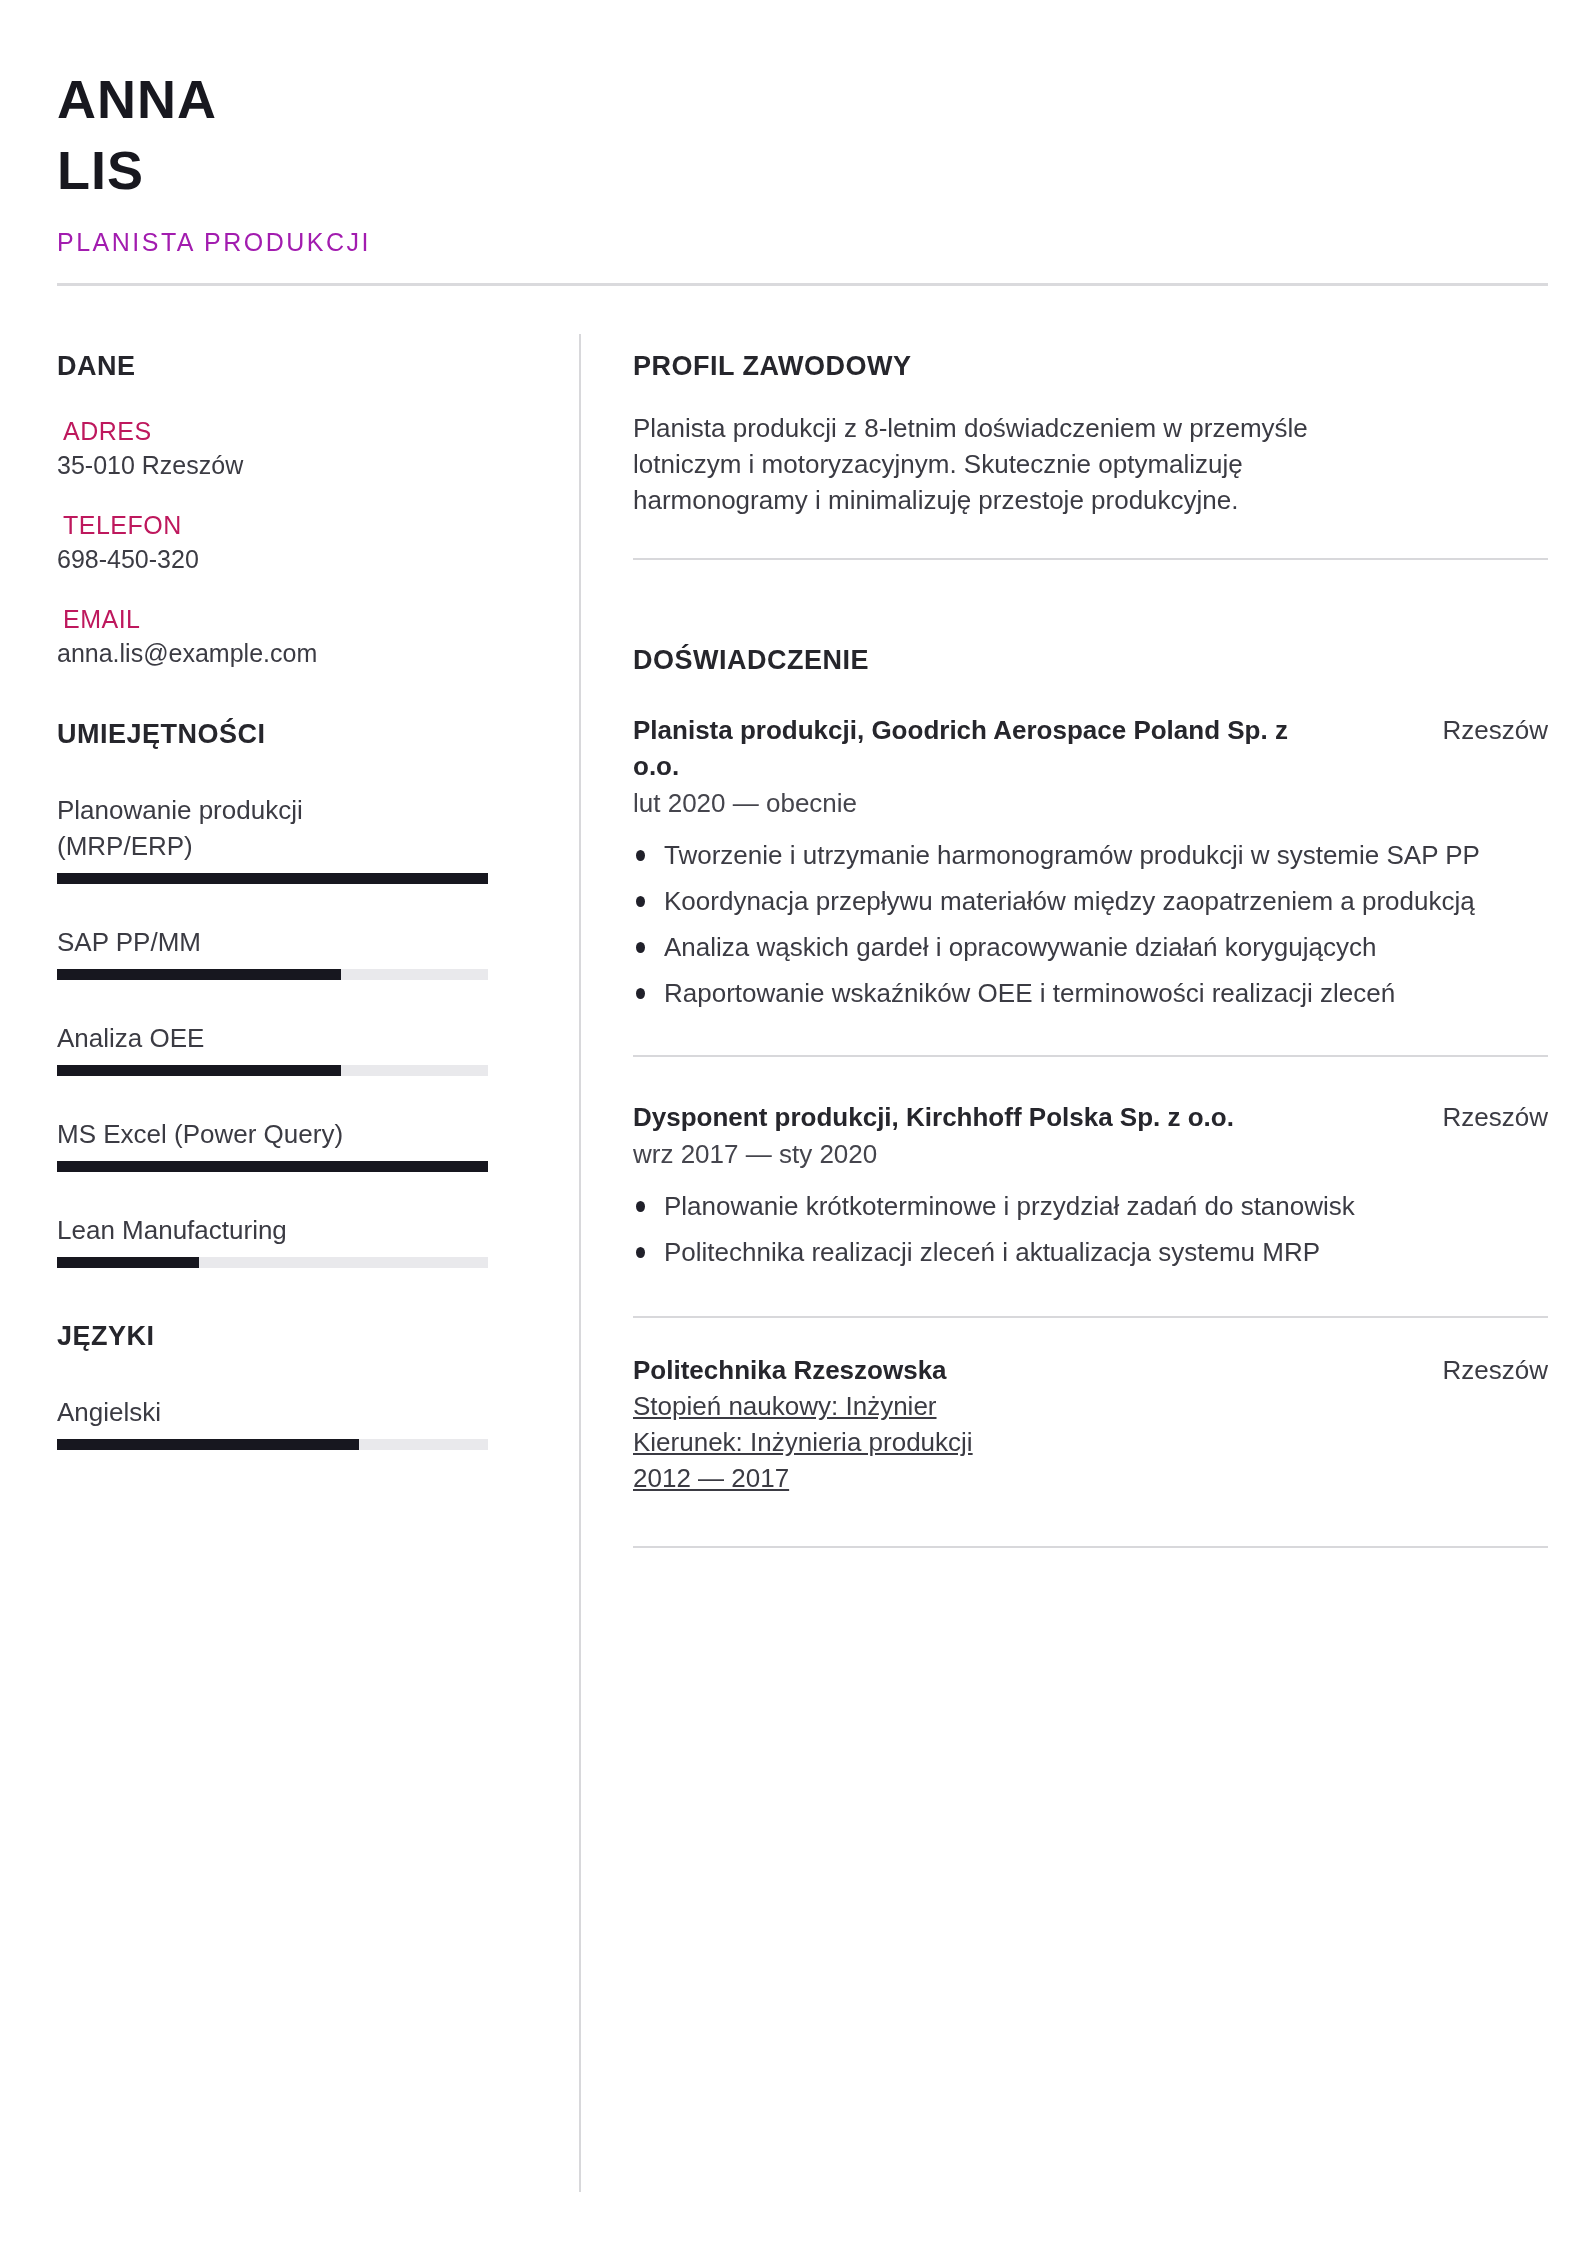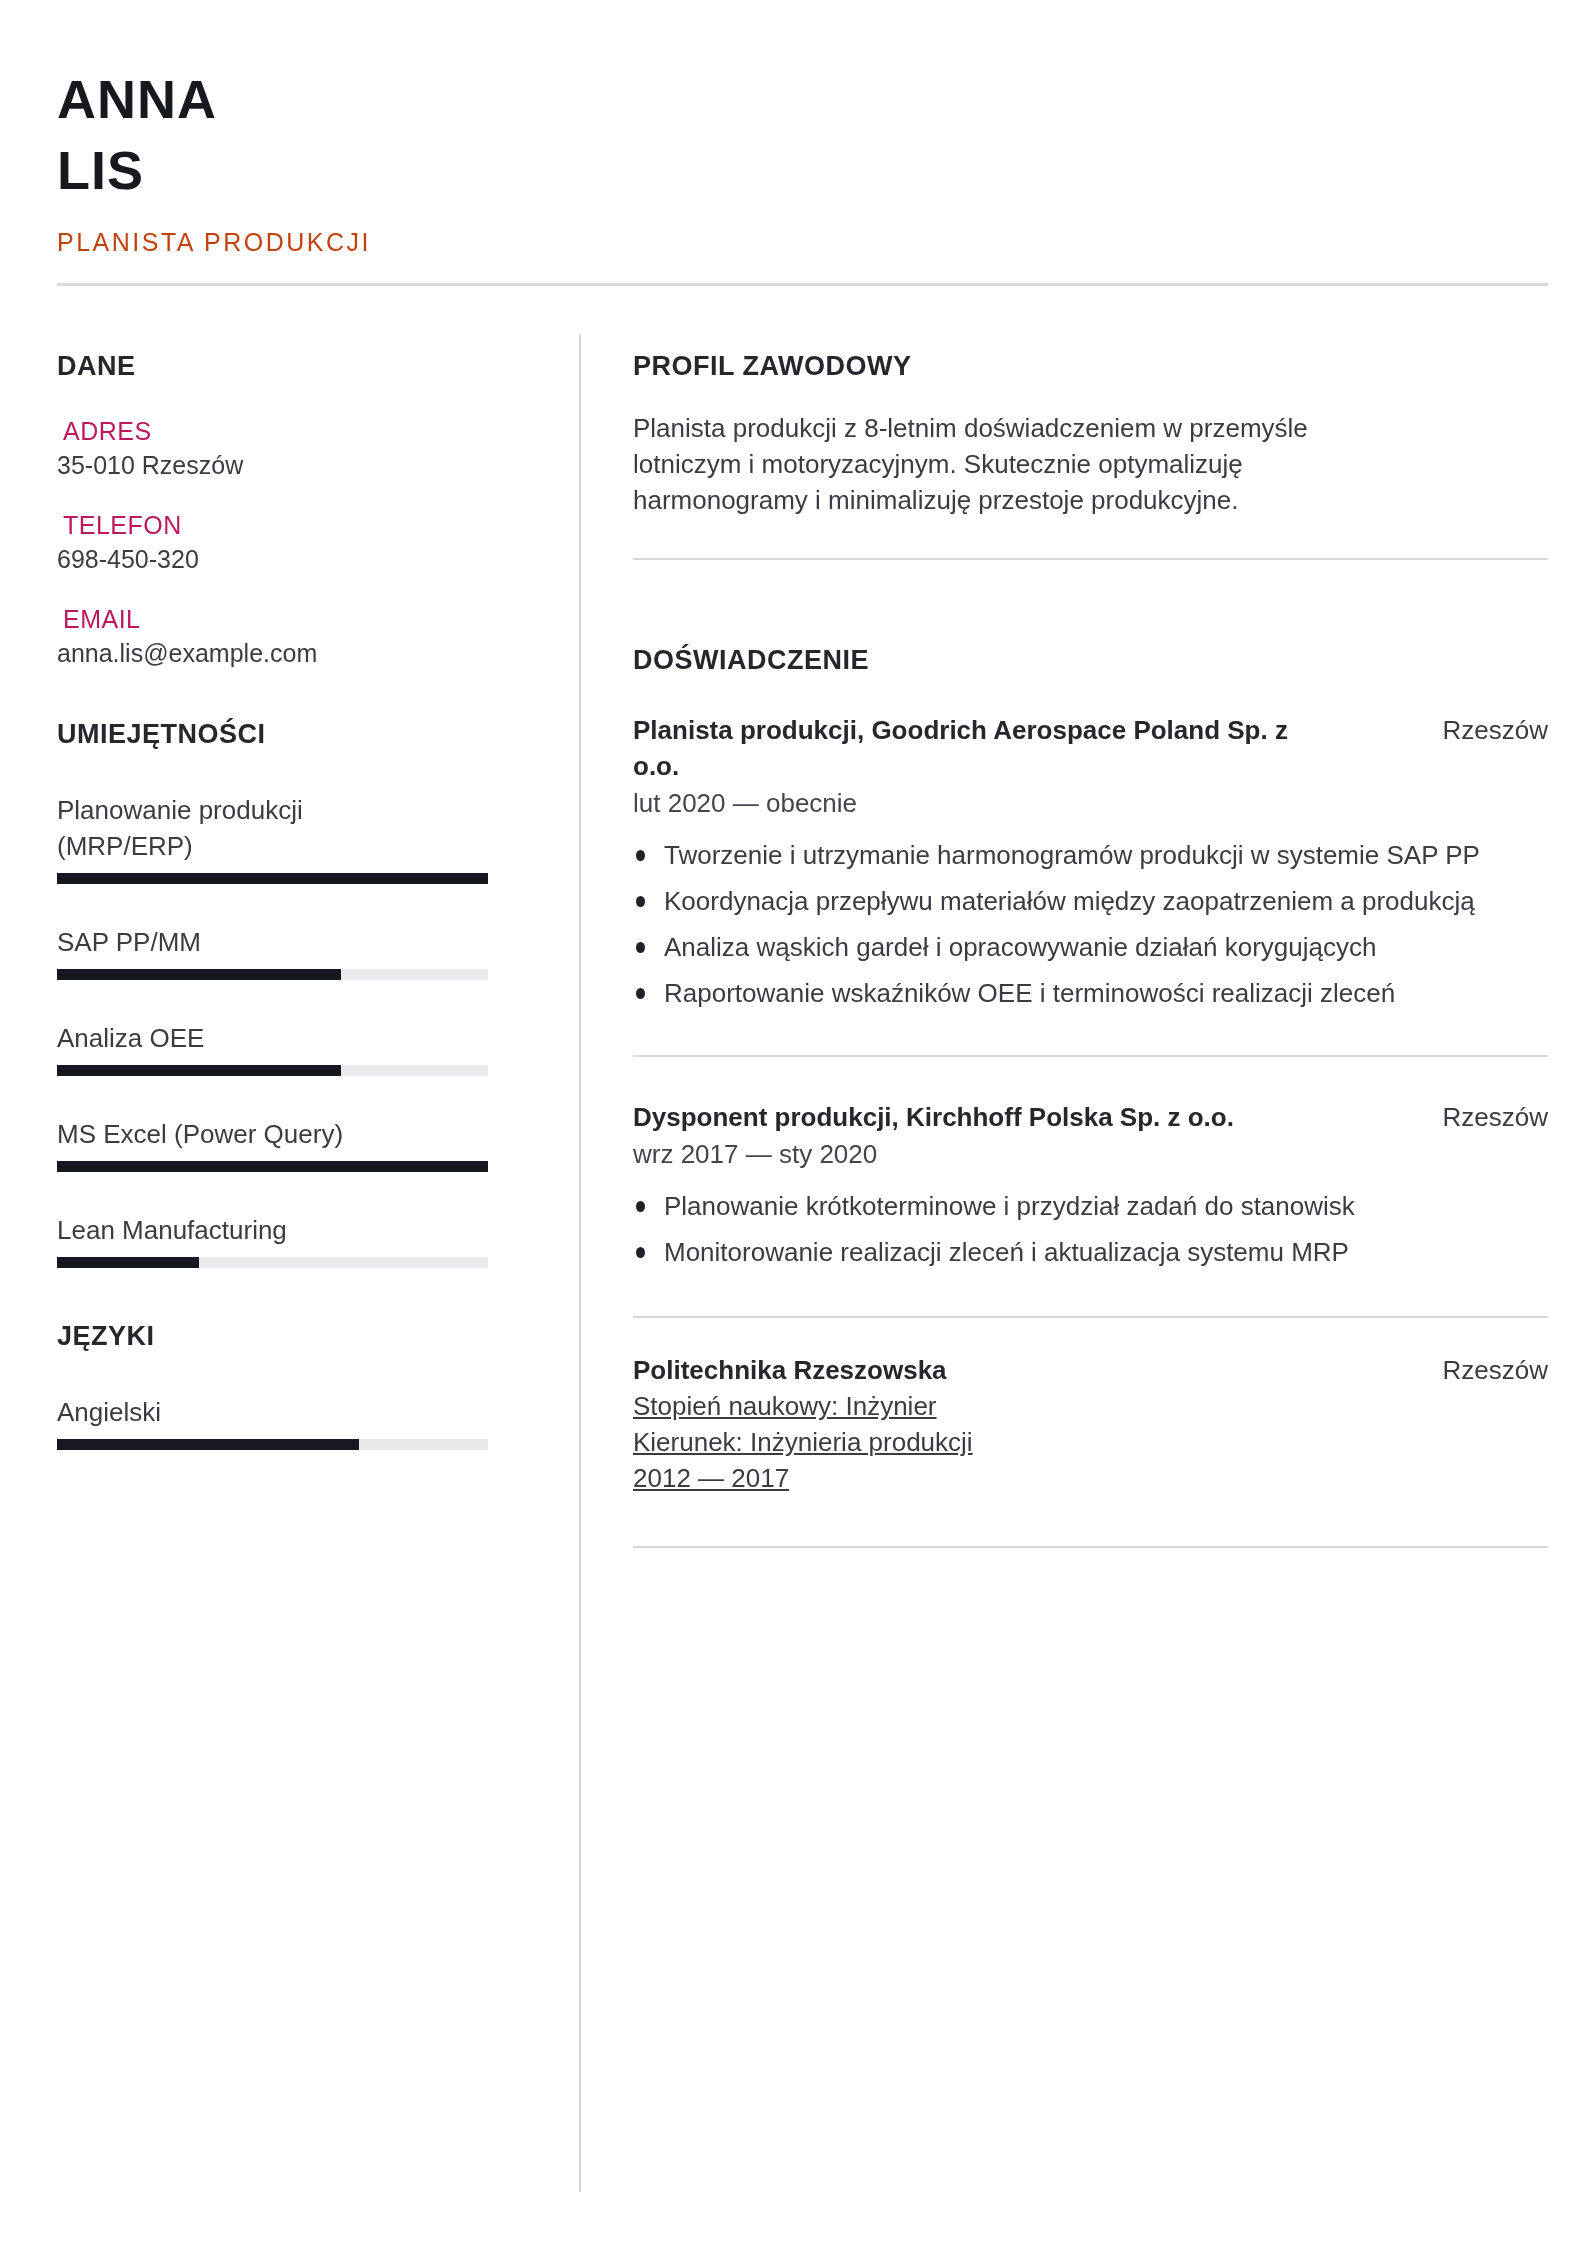--- a/index.html
+++ b/index.html
@@ -15,21 +15,21 @@
   }
 
   
   .name {
     font-size:54px; line-height:71px; font-weight:bold;
     letter-spacing:1px; color:#18181f;
   }
   .job-title-sub {
     margin-top:22px;
     font-size:25px; letter-spacing:2.5px;
-    color:#c2410c;
+    color:#a21caf;
   }
   .top-rule {
     margin-top:26px; height:3px; background:#dadadd;
   }
 
   
   .columns { display:flex; margin-top:48px; }
   .col-left  { width:431px; flex:none; }
   .col-gap-l { width:91px; flex:none; }
   .v-divider { width:2px; flex:none; background:#d8d8db; height:1858px; }
@@ -198,21 +198,21 @@
       <div class="h-divider div-after-job1"></div>
 
       <div class="job job2">
         <div class="entry-head">
           <div class="entry-title">Dysponent produkcji, Kirchhoff Polska Sp. z o.o.</div>
           <div class="entry-loc">Rzeszów</div>
         </div>
         <div class="entry-dates">wrz 2017 — sty 2020</div>
         <ul class="bullets">
           <li>Planowanie krótkoterminowe i przydział zadań do stanowisk</li>
-          <li>Monitorowanie realizacji zleceń i aktualizacja systemu MRP</li>
+          <li>Politechnika realizacji zleceń i aktualizacja systemu MRP</li>
         </ul>
       </div>
 
       <div class="h-divider div-after-job2"></div>
 
 
       <div class="edu">
         <div class="entry-head">
           <div class="entry-title">Politechnika Rzeszowska</div>
           <div class="entry-loc">Rzeszów</div>

